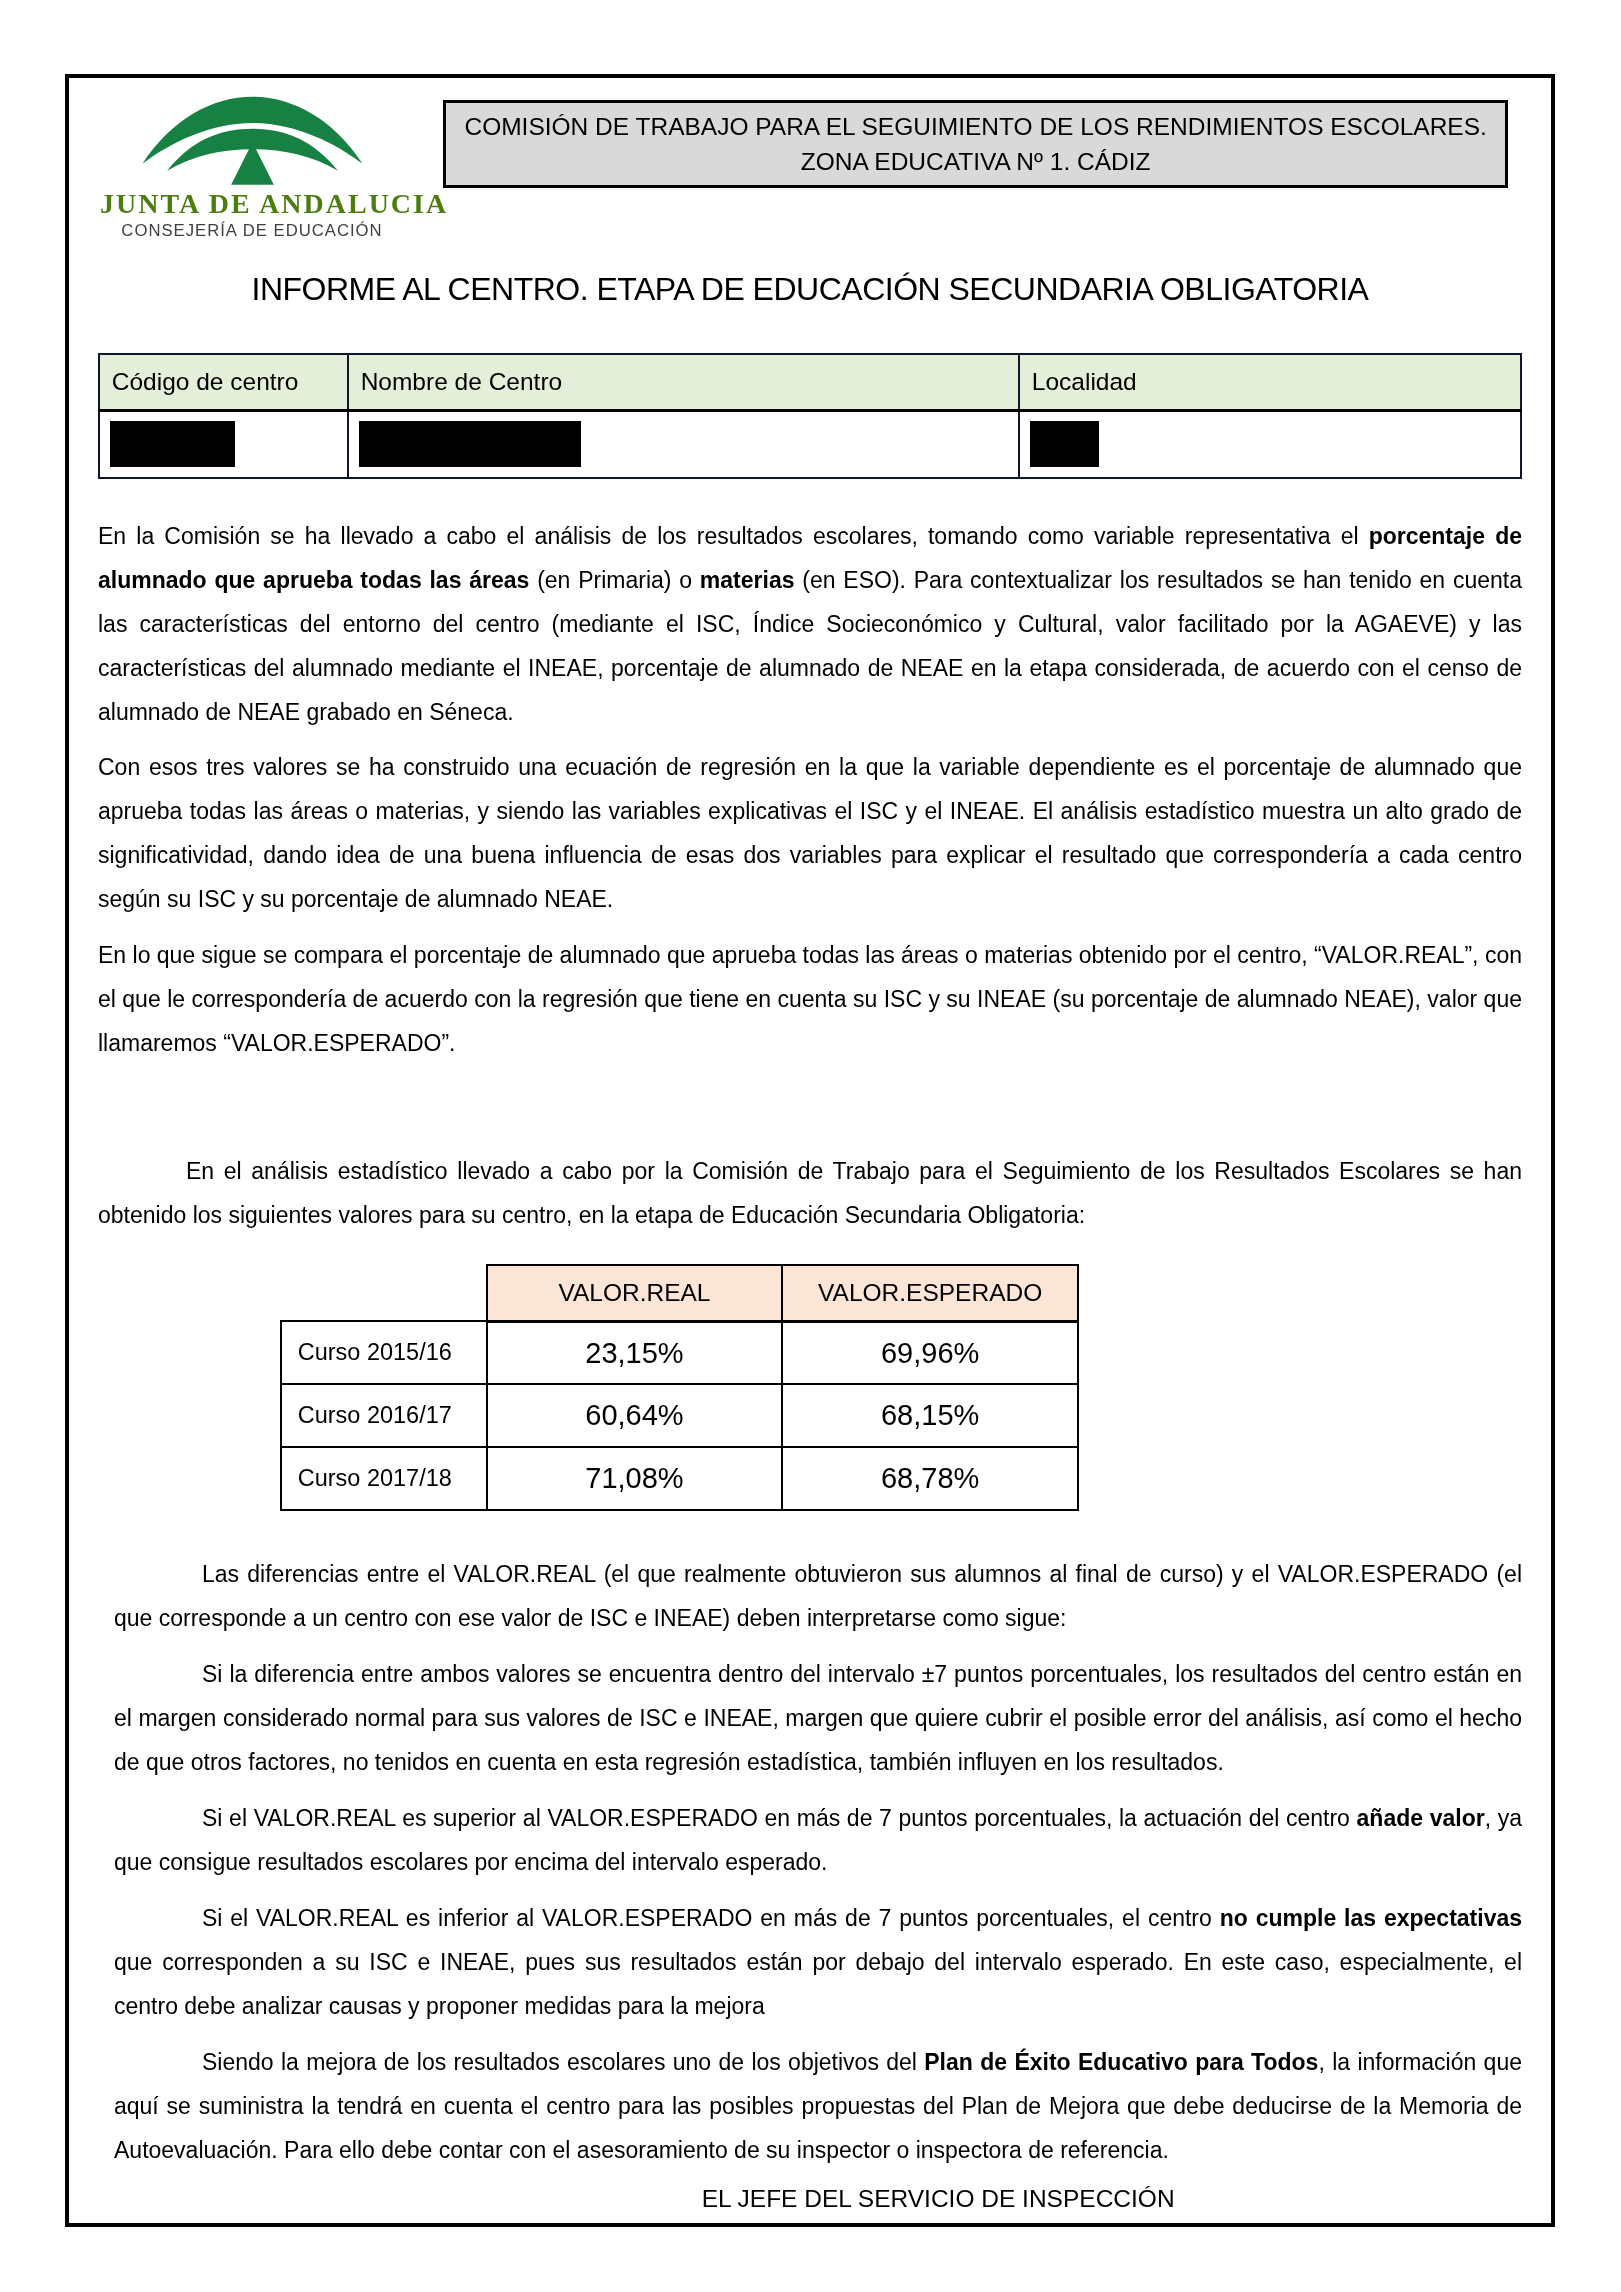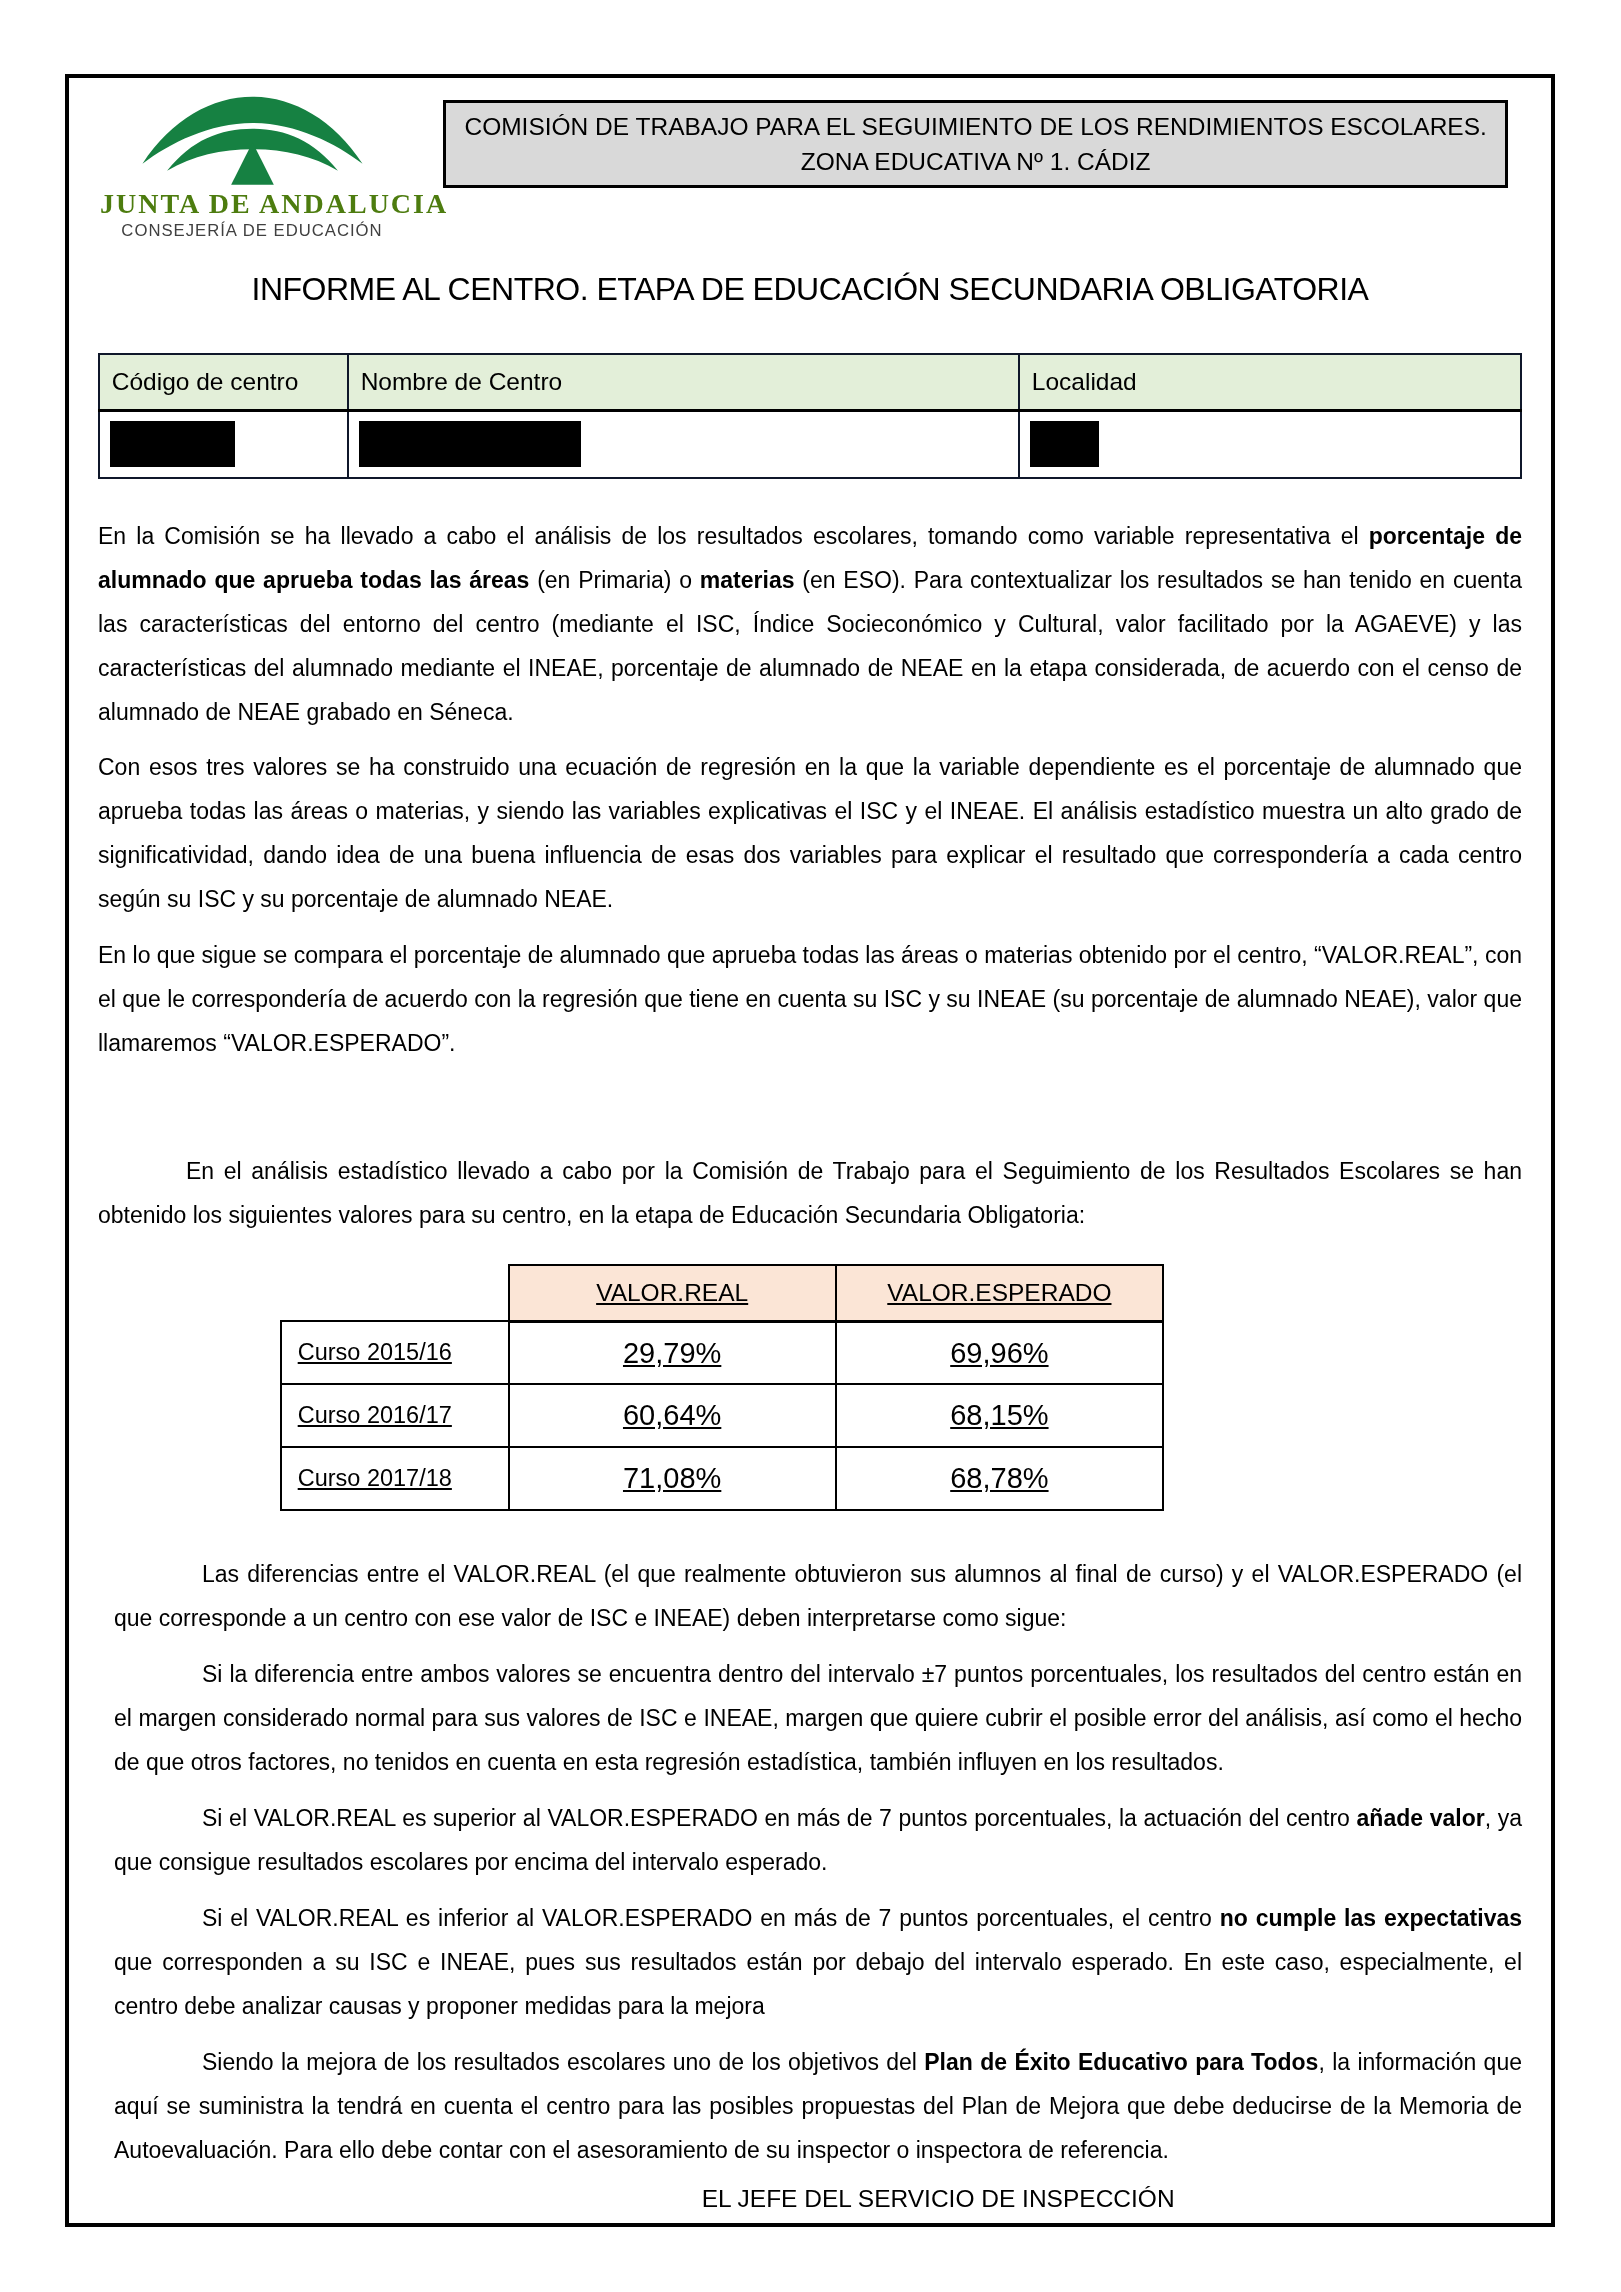--- a/index.html
+++ b/index.html
@@ -88,22 +88,21 @@
     text-align: justify;
     margin-bottom: 11.8px;
   }
   p.para.indent { text-indent: 88px; }
   p.para.space-before { margin-top: 84px; }
   p.para b { font-weight: 700; }
   
   table.vt {
     border-collapse: collapse;
     margin: 27.4px 0 0 182px;
-    width: 884px;
-    text-decoration: underline;
+    width: 799px;
   }
   table.vt th, table.vt td { border: 2px solid #000; }
   table.vt .corner { border: none; background: transparent; }
   table.vt thead th.vh {
     background: #fbe5d6;
     font-weight: 400;
     font-size: 24.5px;
     height: 56px;
     text-align: center;
     border-top: 2.9px solid #000;
@@ -202,21 +201,21 @@
     <thead>
       <tr>
           <th class="corner"></th>
           <th class="vh">VALOR.REAL</th>
           <th class="vh">VALOR.ESPERADO</th>
         </tr>
     </thead>
     <tbody>
         <tr>
           <th>Curso 2015/16</th>
-          <td>29,79%</td>
+          <td>23,15%</td>
           <td>69,96%</td>
         </tr>
         <tr>
           <th>Curso 2016/17</th>
           <td>60,64%</td>
           <td>68,15%</td>
         </tr>
         <tr>
           <th>Curso 2017/18</th>
           <td>71,08%</td>

